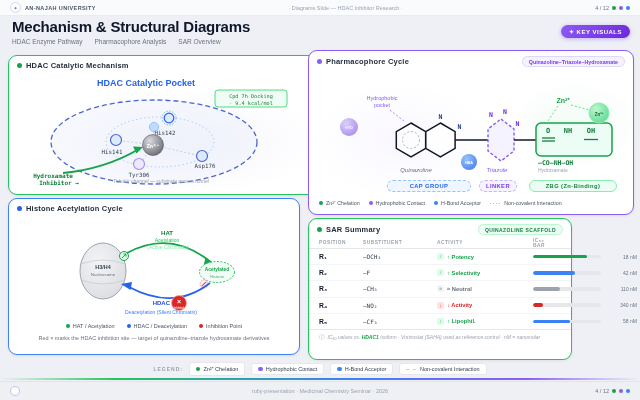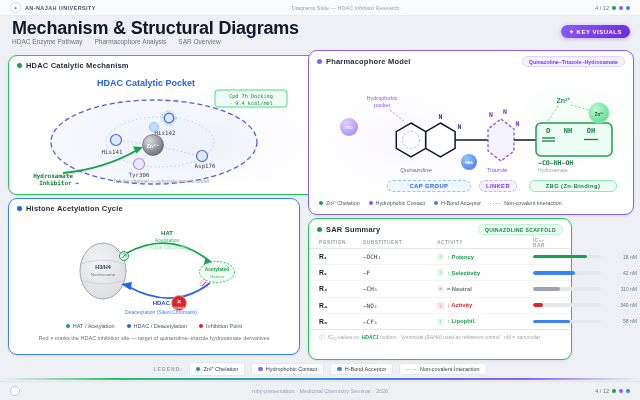--- a/index.html
+++ b/index.html
@@ -8,21 +8,21 @@
   
   .topbar{position:absolute;top:0;left:0;right:0;height:16px;background:#fafbfd;border-bottom:1px solid #e9ebf0;display:flex;align-items:center;justify-content:space-between;padding:0 10px;box-sizing:border-box;}
   .tb-left{display:flex;align-items:center;gap:4px;}
   .logo{width:9px;height:9px;border-radius:50%;border:1px solid #d6d9e0;background:#fff;font-size:5px;color:#8b5cf6;display:flex;align-items:center;justify-content:center;}
   .tb-uni{font-size:5.5px;font-weight:bold;color:#4b5563;letter-spacing:.4px;}
   .tb-center{font-size:5.5px;color:#9ca3af;}
   .tb-right{display:flex;align-items:center;gap:3px;font-size:5.5px;color:#6b7280;}
   .dot{width:4px;height:4px;border-radius:50%;display:inline-block;}
   
   .header{position:absolute;top:16px;left:0;right:0;height:34px;}
-  .h-title{position:absolute;left:12px;top:2px;font-size:18px;font-weight:bold;color:#0f172a;letter-spacing:-.2px;}
+  .h-title{position:absolute;left:12px;top:2px;font-size:15px;font-weight:bold;color:#0f172a;letter-spacing:-.2px;}
   .h-nav{position:absolute;left:12px;top:22px;display:flex;gap:12px;font-size:6.5px;color:#6b7280;}
   .h-badge{position:absolute;right:10px;top:9px;background:linear-gradient(135deg,#8b5cf6,#6d28d9);color:#fff;font-size:6px;font-weight:bold;padding:3px 8px;border-radius:9px;letter-spacing:.5px;box-shadow:0 1px 4px rgba(139,92,246,.45);}
   
   .panel{position:absolute;background:#fff;border-radius:9px;box-sizing:border-box;box-shadow:0 1px 3px rgba(15,23,42,.07);}
   #panel-catalytic{left:8px;top:55px;width:345px;height:140px;border:1.5px solid #22c55e;background:radial-gradient(ellipse 60% 55% at 50% 62%,rgba(79,99,210,.06),rgba(255,255,255,0) 72%),#fff;}
   #panel-cycle{left:8px;top:198px;width:292px;height:157px;border:1.5px solid #3b82f6;}
   #panel-pharma{left:308px;top:50px;width:326px;height:165px;border:1.5px solid #8b5cf6;background:radial-gradient(ellipse 40% 50% at 28% 55%,rgba(139,92,246,.05),rgba(255,255,255,0) 70%),radial-gradient(ellipse 30% 40% at 82% 45%,rgba(34,197,94,.06),rgba(255,255,255,0) 70%),#fff;}
   #panel-sar{left:308px;top:218px;width:264px;height:142px;border:1.5px solid #22c55e;}
   .p-head{display:flex;align-items:center;gap:4px;padding:5px 8px 0;}
   .p-dot{width:5px;height:5px;border-radius:50%;flex:0 0 auto;}
@@ -198,21 +198,21 @@
         <span class="dot" style="background: rgb(220, 38, 38);"></span>
         <span>Inhibition Point</span>
       </span>
   </div>
   <div class="cyc-caption">Red × marks the HDAC inhibition site — target of quinazoline–triazole hydroxamate derivatives</div>
 </div>
 
 <div class="panel" id="panel-pharma">
   <div class="p-head">
     <span class="p-dot" style="background: rgb(139, 92, 246);"></span>
-    <span class="p-title">Pharmacophore Model</span>
+    <span class="p-title">Pharmacophore Cycle</span>
     <span class="p-pill pill-purple">Quinazoline–Triazole–Hydroxamate</span>
   </div>
   <svg class="p-svg" width="323" height="112" viewBox="0 0 323 112">
     <defs>
       <radialGradient id="hydGrad" cx="35%" cy="30%" r="80%">
           <stop offset="0%" stop-color="#dccffb"></stop>
           <stop offset="100%" stop-color="#a88df2"></stop>
         </radialGradient>
       <radialGradient id="hbaGrad" cx="35%" cy="30%" r="80%">
           <stop offset="0%" stop-color="#93c5fd"></stop>

